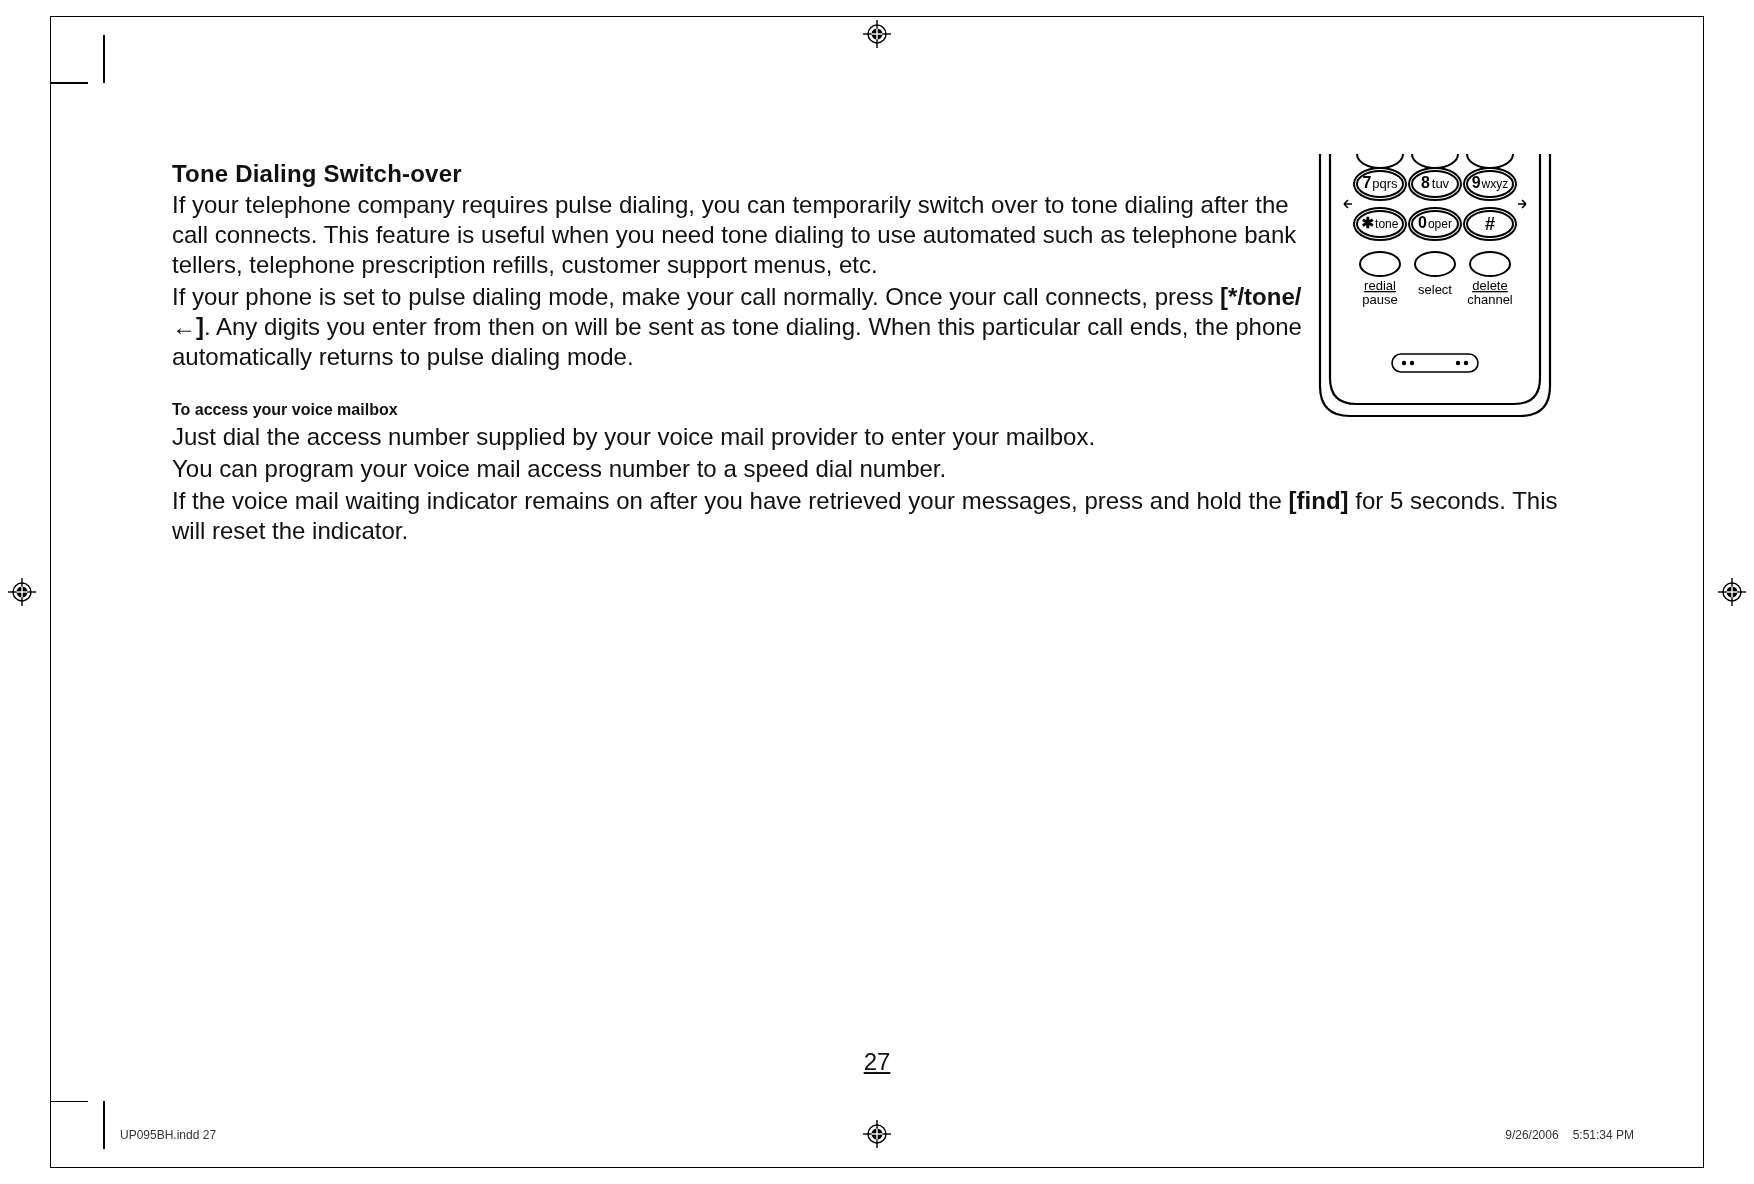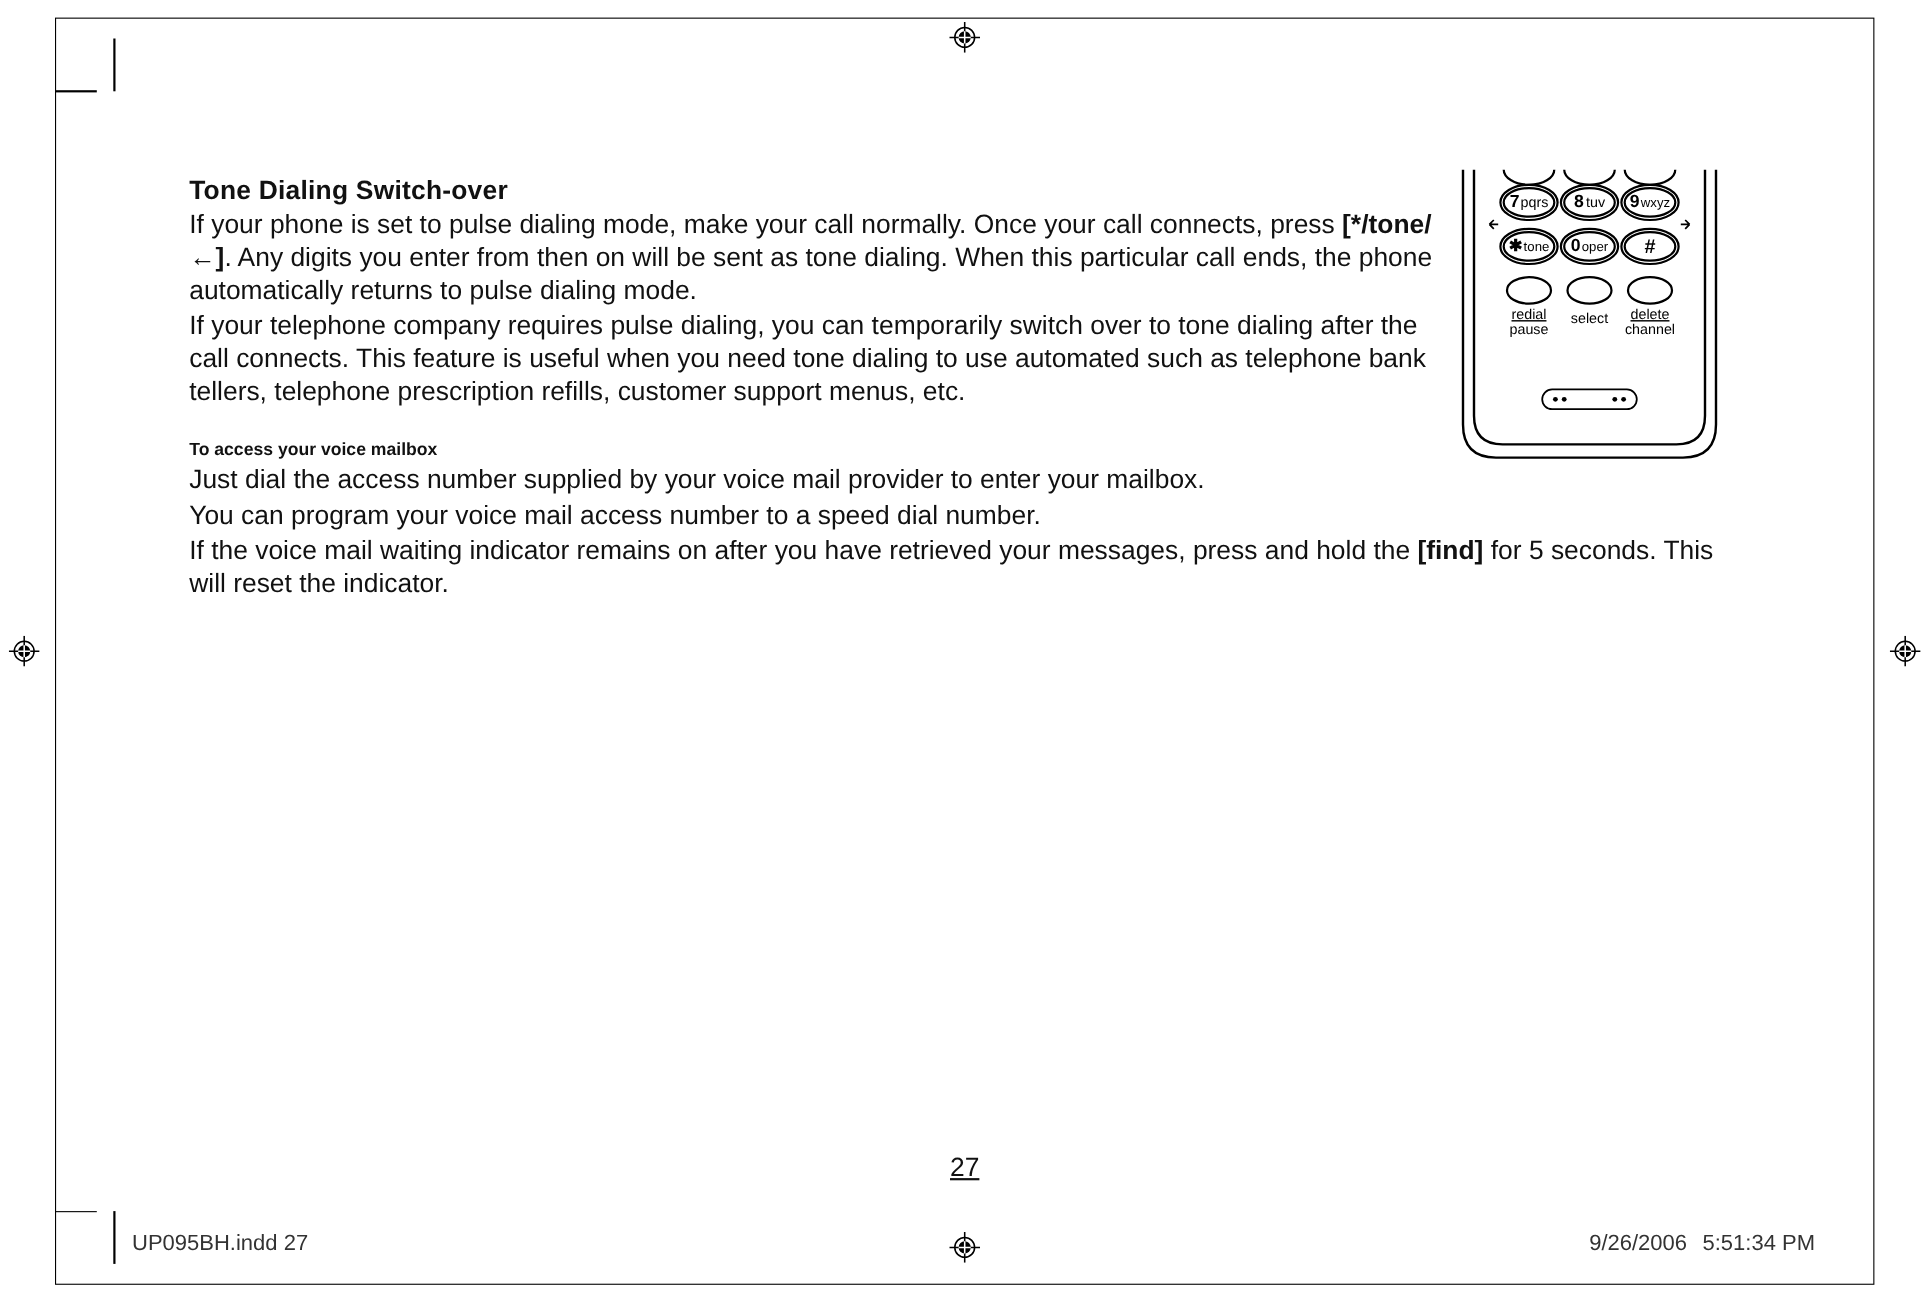--- a/index.html
+++ b/index.html
@@ -85,34 +85,34 @@
     left: 50%;
     bottom: 108px;
     transform: translateX(-50%);
     font-size: 24px;
     text-decoration: underline;
   }
 
   .footer {
     position: absolute;
     left: 120px;
-    right: 104px;
+    right: 120px;
     bottom: 42px;
-    font-size: 20px;
+    font-size: 12px;
     color: #333;
     display: flex;
     justify-content: space-between;
     align-items: center;
   }
   .footer .ts span { margin-left: 14px; }
 
   
   .phone {
     position: absolute;
-    right: 22px;
+    right: 32px;
     top: -6px;
     width: 246px;
   }
   .phone svg { width: 246px; height: auto; }
 
   .icon-inline {
     display: inline-block;
     vertical-align: -2px;
     width: 14px;
     height: 18px;
@@ -232,24 +232,24 @@
         <circle cx="92" cy="209" r="2.2" fill="#000" stroke="none"></circle>
         <circle cx="100" cy="209" r="2.2" fill="#000" stroke="none"></circle>
         <circle cx="146" cy="209" r="2.2" fill="#000" stroke="none"></circle>
         <circle cx="154" cy="209" r="2.2" fill="#000" stroke="none"></circle>
       </g>
     </svg>
   </div>
 
   <h2 class="section">Tone Dialing Switch-over</h2>
   <div class="body col-left">
+    <p>If your telephone company requires pulse dialing, you can temporarily switch over to tone dialing after the call connects. This feature is useful when you need tone dialing to use automated such as telephone bank tellers, telephone prescription refills, customer support menus, etc.</p>
     <p>
       <span>If your phone is set to pulse dialing mode, make your call normally. Once your call connects, press </span><span class="bold">[*/tone/←]</span><span>. Any digits you enter from then on will be sent as tone dialing. When this particular call ends, the phone automatically returns to pulse dialing mode.</span>
     </p>
-    <p>If your telephone company requires pulse dialing, you can temporarily switch over to tone dialing after the call connects. This feature is useful when you need tone dialing to use automated such as telephone bank tellers, telephone prescription refills, customer support menus, etc.</p>
   </div>
 
   <div class="block2">
     <div class="body">
 
       <div class="subhead">To access your voice mailbox</div>
       <p>Just dial the access number supplied by your voice mail provider to enter your mailbox.</p>
       <p>You can program your voice mail access number to a speed dial number.</p>
       <p>
         <span>If the voice mail waiting indicator remains on after you have retrieved your messages, press and hold the </span><span class="bold">[find]</span><span> for 5 seconds. This will reset the indicator.</span>

